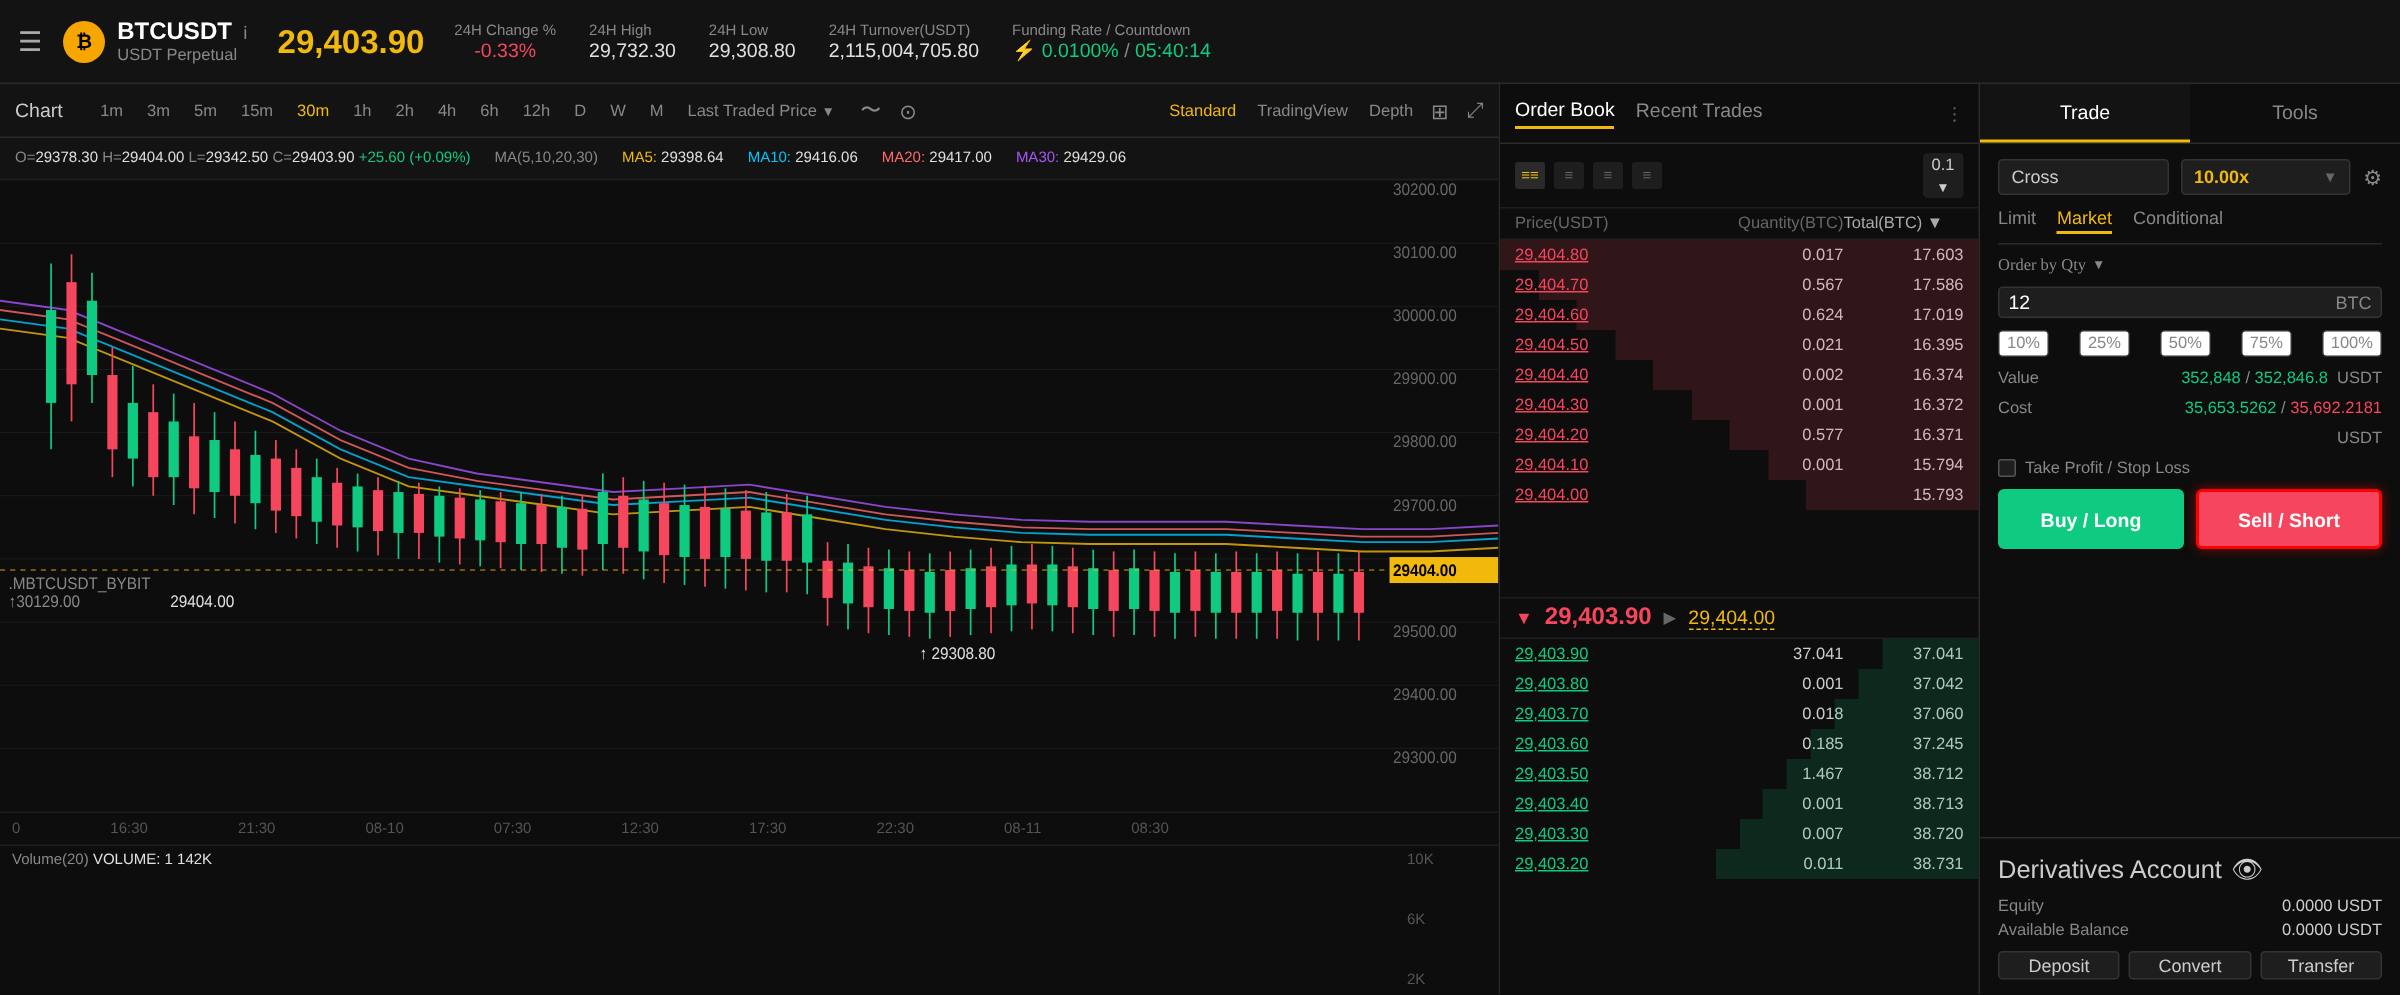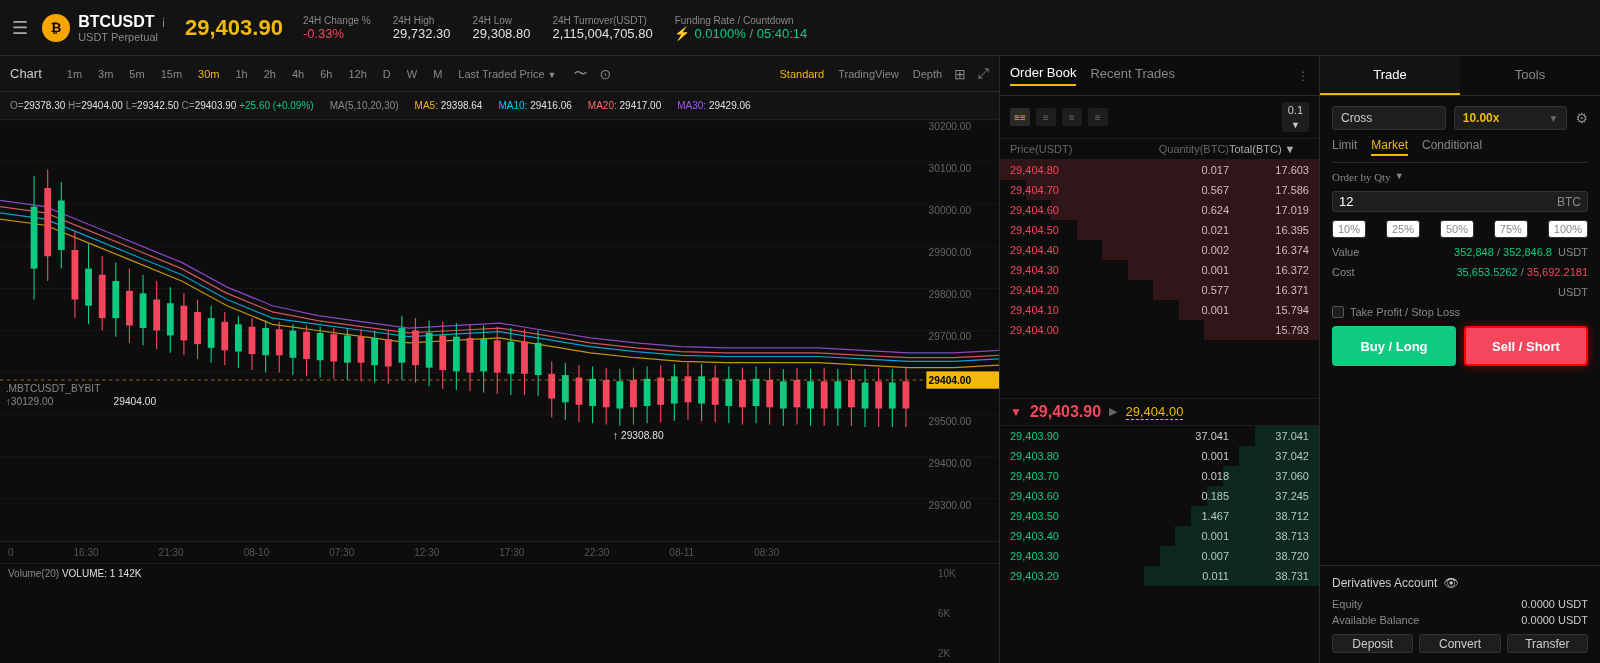--- a/index.html
+++ b/index.html
@@ -31,21 +31,21 @@
       background: #f7a600; display: flex; align-items: center; justify-content: center;
       font-weight: bold; font-size: 13px; color: #000; margin-right: 8px;
     }
     .symbol-info { margin-right: 20px; }
     .symbol-name { font-size: 16px; font-weight: bold; color: #fff; }
     .symbol-sub { font-size: 11px; color: #888; }
     .price-main { font-size: 22px; font-weight: bold; color: #f0b90b; margin-right: 20px; }
     .stat-group { margin-right: 22px; }
     .stat-label { font-size: 10px; color: #888; }
     .stat-value { font-size: 13px; color: #e0e0e0; }
-    .stat-value.negative { color: #f6465d; }
+    .stat-value.negative { color: #f6465d; text-align: center; }
     .stat-value.positive { color: #0ecb81; }
 
     
     .main-layout {
       display: flex;
       flex: 1;
       overflow: hidden;
     }
 
     
@@ -225,21 +225,21 @@
       height: 20px;
       align-items: center;
     }
     .ob-row .bg-bar {
       position: absolute;
       top: 0; bottom: 0; right: 0;
       opacity: 0.15;
     }
     .ob-row.sell .bg-bar { background: #f6465d; }
     .ob-row.buy .bg-bar { background: #0ecb81; }
-    .ob-price { width: 90px; font-size: 11px; }
+    .ob-price { width: 90px; font-size: 11px; text-decoration: underline; }
     .ob-price.sell { color: #f6465d; }
     .ob-price.buy { color: #0ecb81; }
     .ob-qty { flex: 1; text-align: right; font-size: 11px; color: #ccc; }
     .ob-total { width: 80px; text-align: right; font-size: 11px; color: #ccc; }
 
     .ob-spread {
       display: flex;
       align-items: center;
       padding: 4px 10px;
       gap: 8px;
@@ -410,21 +410,21 @@
 
     .derivatives-section {
       border-top: 1px solid #2a2a2a;
       padding: 10px 12px;
       flex-shrink: 0;
     }
     .der-title {
       display: flex;
       align-items: center;
       gap: 6px;
-      font-size: 12px;
+      font-size: 17px;
       color: #ccc;
       margin-bottom: 8px;
     }
     .der-row {
       display: flex;
       justify-content: space-between;
       font-size: 11px;
       margin-bottom: 4px;
     }
     .der-label { color: #888; }

